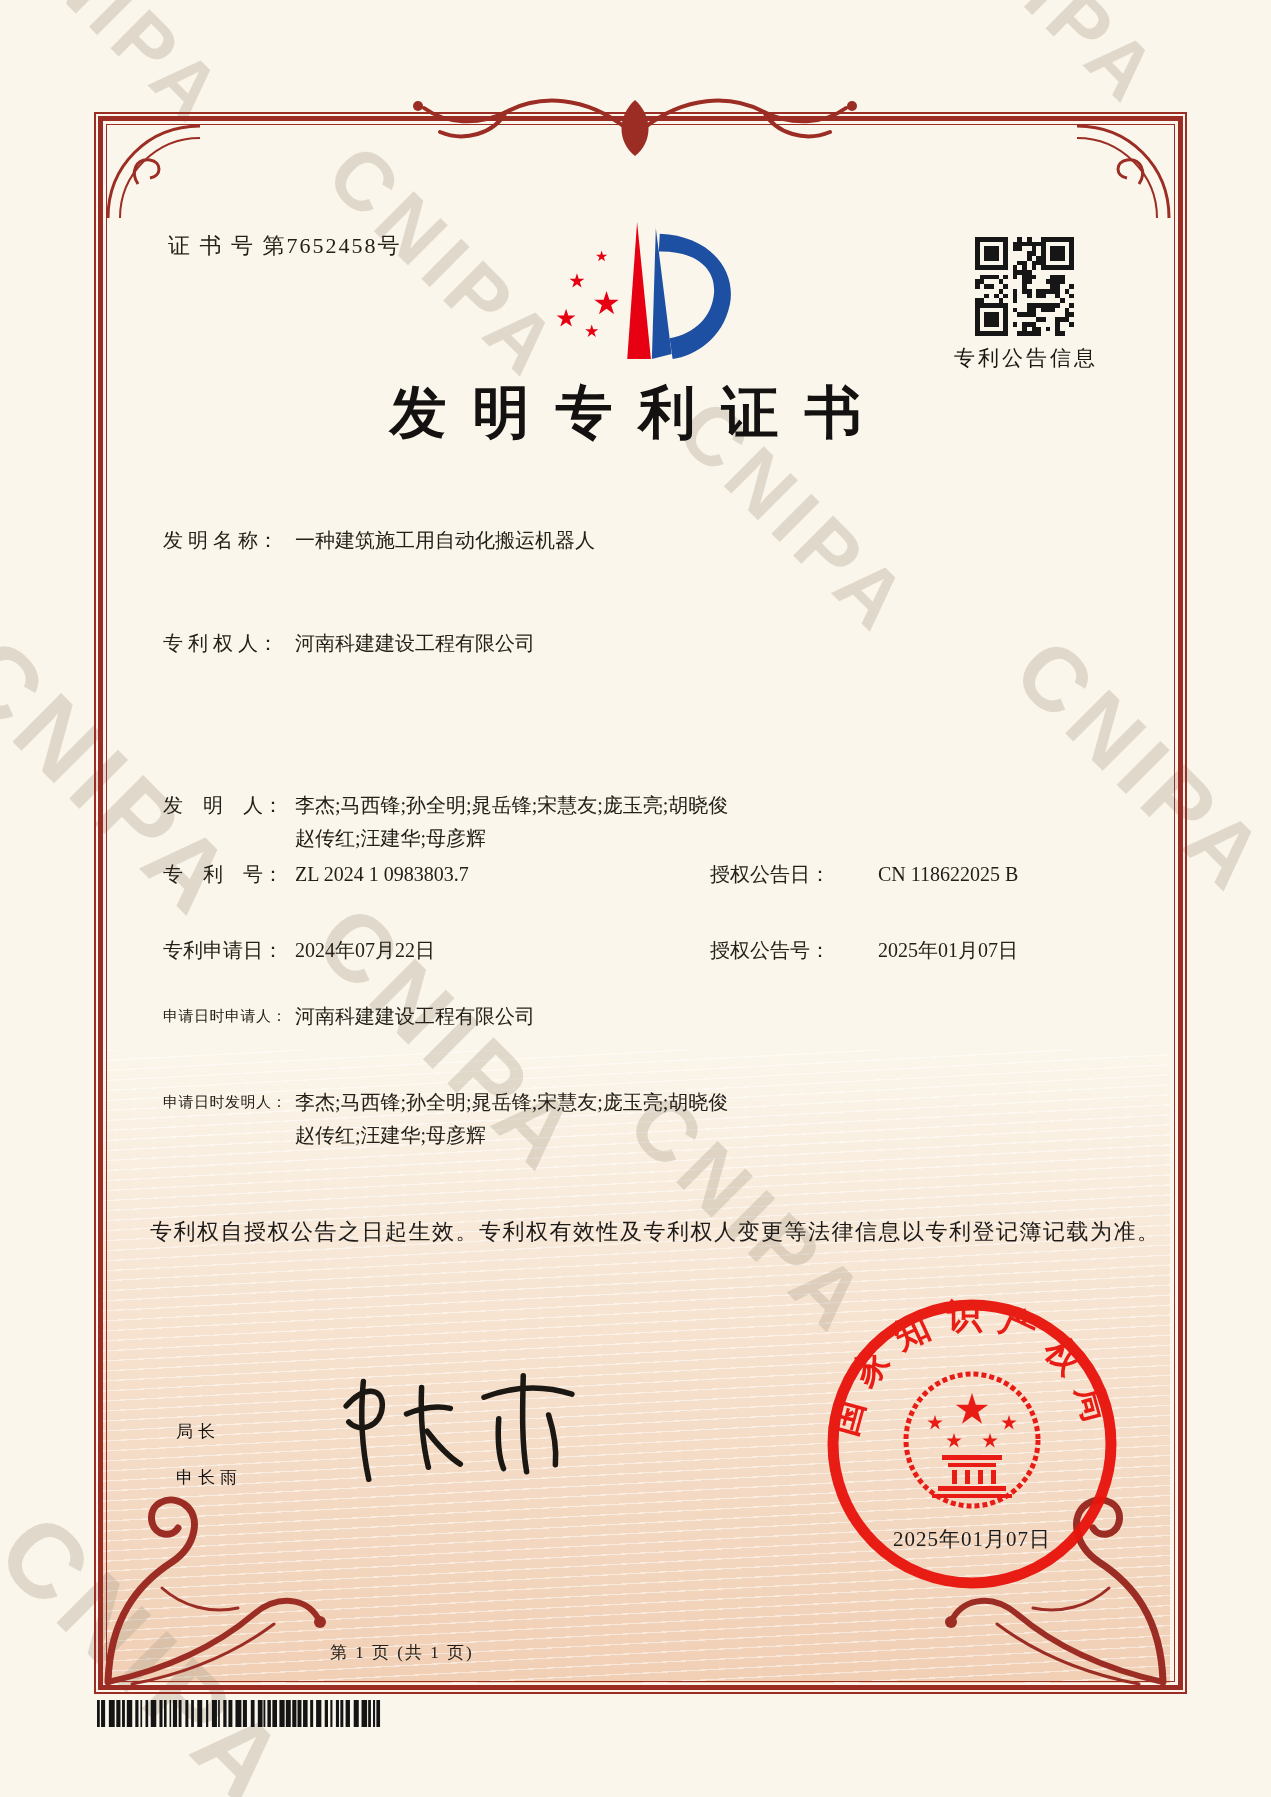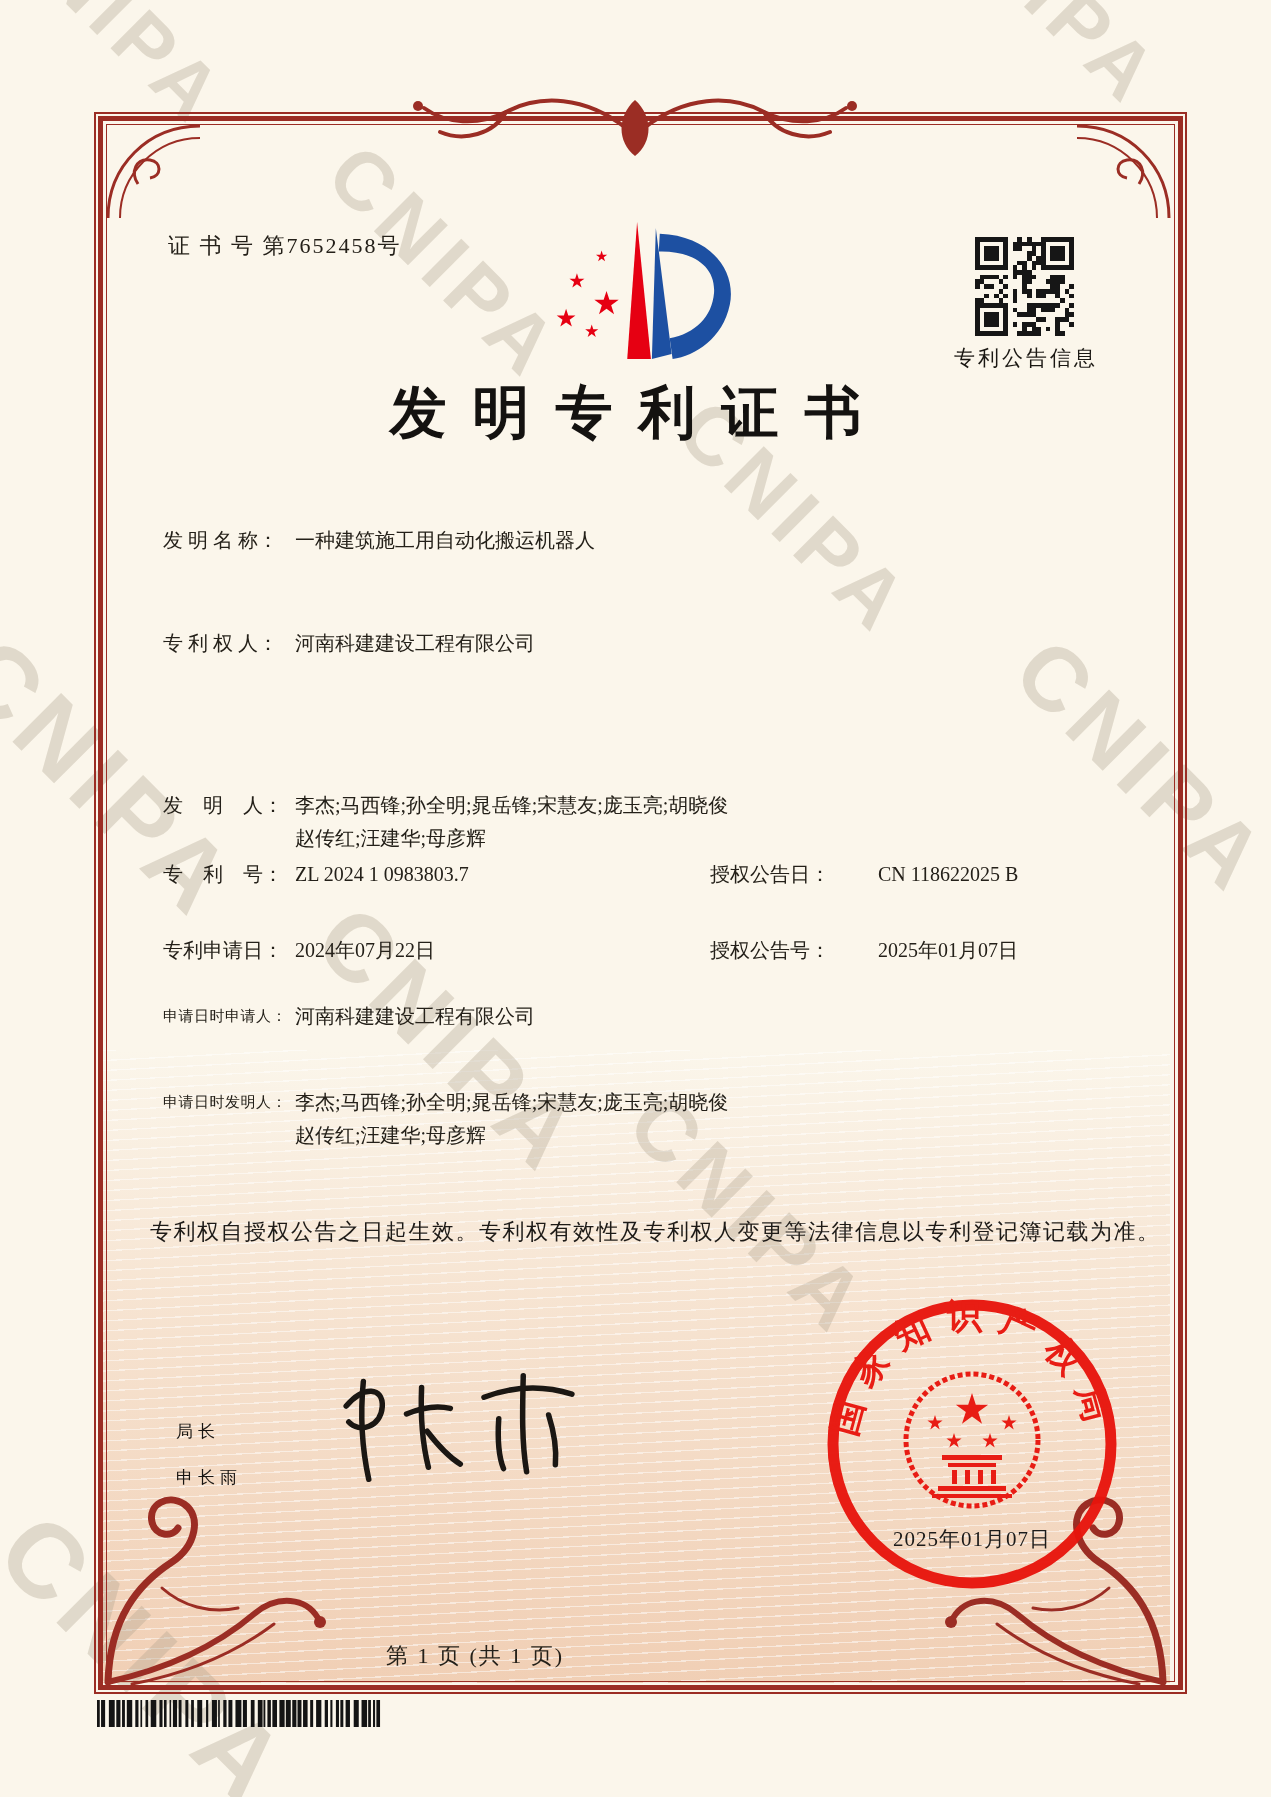--- a/index.html
+++ b/index.html
@@ -47,22 +47,22 @@
   .st-indent{text-indent:52px}
 
   .signoff-title,.signoff-name{position:absolute;left:176px;z-index:3;font-size:17px;
       letter-spacing:5px;color:#171411;font-family:"Liberation Sans",sans-serif}
   .signoff-title{top:1420px}
   .signoff-name{top:1466px}
   .signature{position:absolute;left:335px;top:1368px;z-index:3;transform:rotate(-2deg)}
 
   .seal{position:absolute;left:818px;top:1290px;width:308px;height:308px;z-index:4;opacity:.96}
 
-  .footer{position:absolute;left:330px;top:1641px;width:290px;text-align:center;z-index:3;
-          font-size:22px;letter-spacing:2px}
+  .footer{position:absolute;left:330px;top:1641px;width:290px;text-align:left;z-index:3;
+          font-size:17px;letter-spacing:2px}
   .barcode{position:absolute;left:97px;top:1700px;width:287px;height:27px;z-index:2}
 </style>
 </head>
 <body>
 
 <div class="page">
 
   <svg width="0" height="0" aria-hidden="true">
       <defs>
     <path id="st" d="M0,-1L0.2245,-0.309L0.951,-0.309L0.3633,0.118L0.5878,0.809L0,0.382L-0.5878,0.809L-0.3633,0.118L-0.951,-0.309L-0.2245,-0.309Z"></path>

